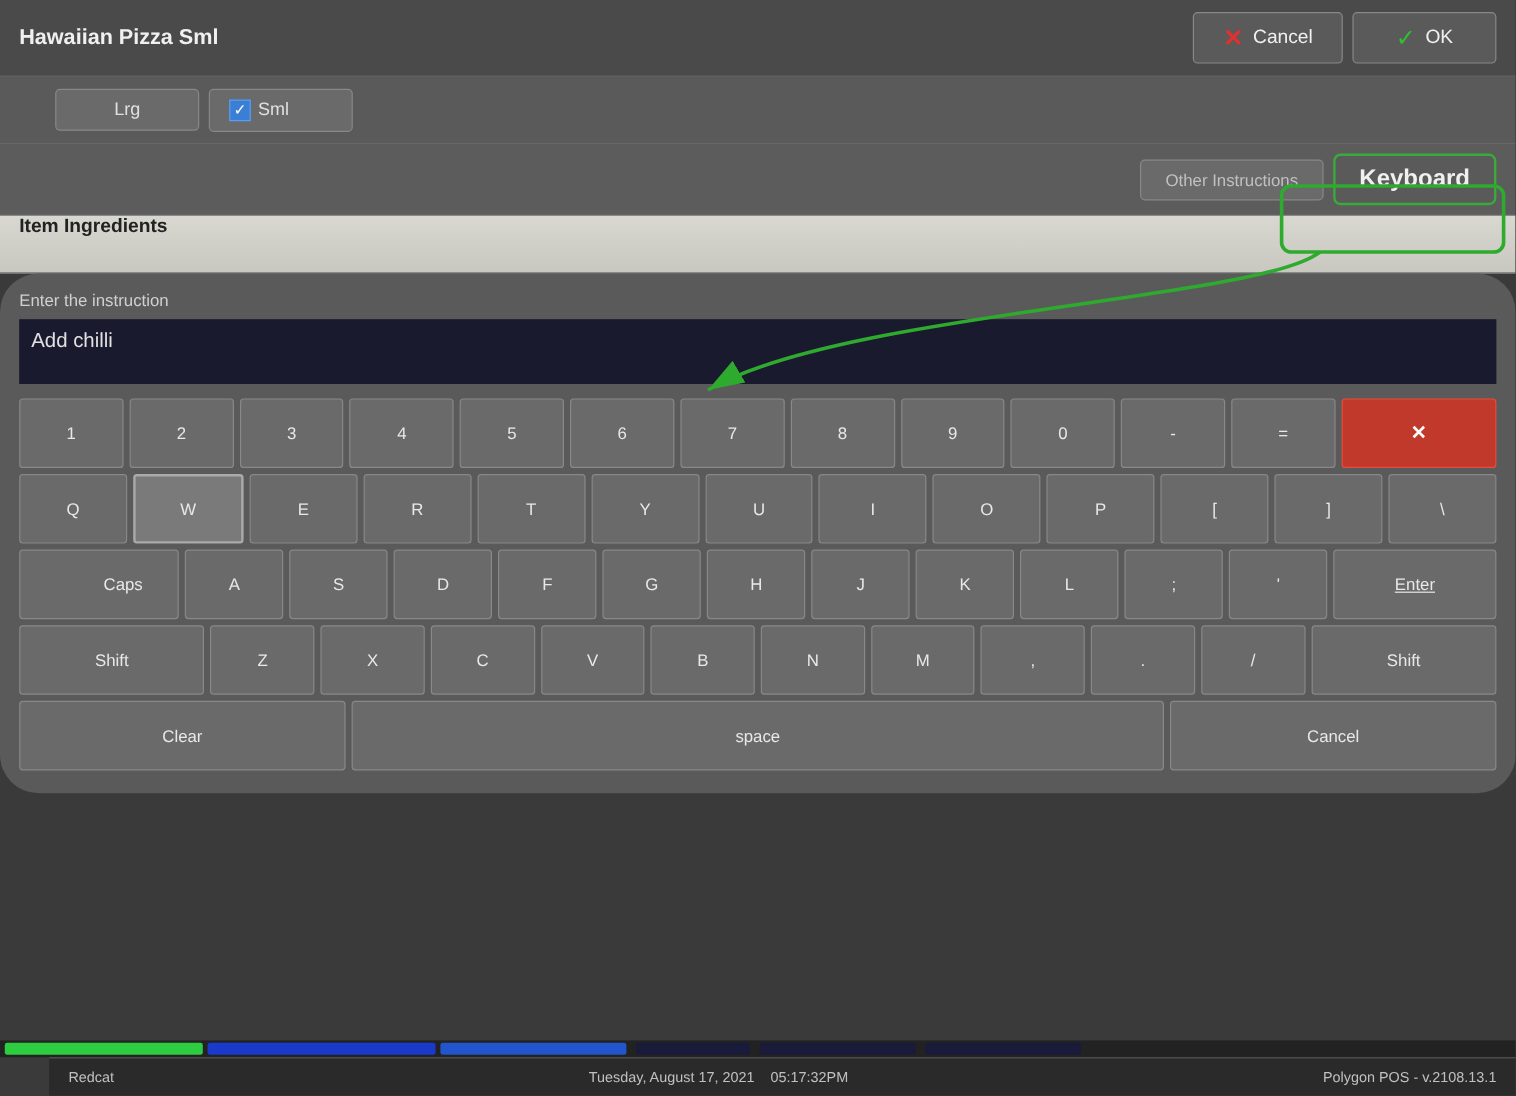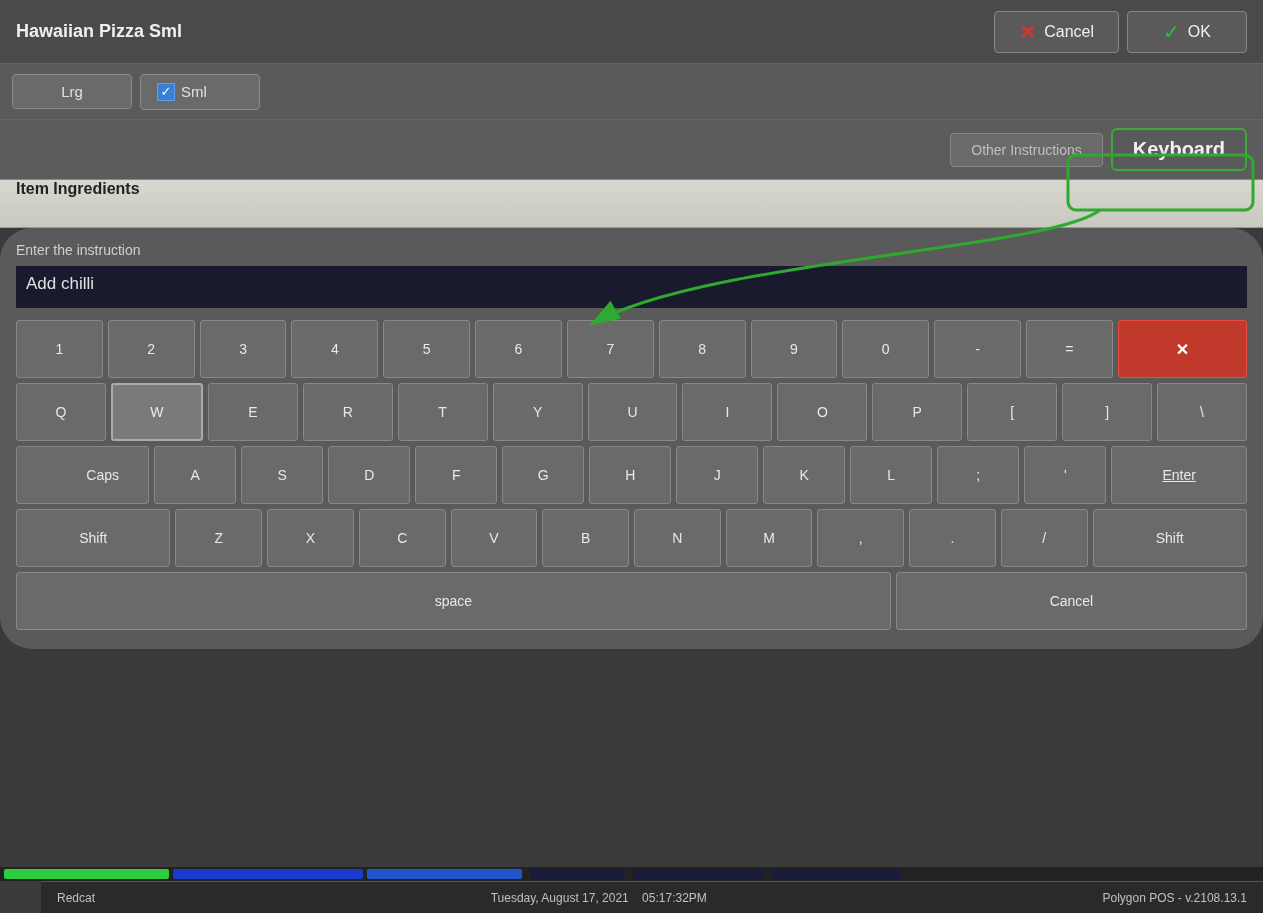--- a/index.html
+++ b/index.html
@@ -64,20 +64,21 @@
     .size-btn {
       padding: 8px 28px;
       background: #6a6a6a;
       border: 1px solid #888;
       border-radius: 4px;
       color: #e0e0e0;
       font-size: 15px;
       cursor: pointer;
       min-width: 120px;
       text-align: center;
+      margin-left: 34px;
     }
     .size-btn-checked {
       display: flex;
       align-items: center;
       gap: 6px;
       padding: 8px 16px;
       background: #6a6a6a;
       border: 1px solid #888;
       border-radius: 4px;
       color: #e0e0e0;
@@ -155,21 +156,21 @@
       margin-bottom: 8px;
     }
     .instruction-input {
       background: #1a1a2e;
       color: #e0e0e0;
       font-size: 17px;
       padding: 8px 10px;
       border: none;
       width: 100%;
       margin-bottom: 12px;
-      height: 42px;
+      height: 54px;
     }
 
     
     .kb-row {
       display: flex;
       gap: 5px;
       margin-bottom: 5px;
       justify-content: flex-start;
     }
     .kb-key {
@@ -372,20 +373,21 @@
     <div class="kb-key">B</div>
     <div class="kb-key">N</div>
     <div class="kb-key">M</div>
     <div class="kb-key">,</div>
     <div class="kb-key">.</div>
     <div class="kb-key">/</div>
     <div class="kb-key kb-key-shift">Shift</div>
   </div>
 
   <div class="kb-row">
+    <div class="kb-key kb-key-clear">Clear</div>
     <div class="kb-key kb-key-space">space</div>
     <div class="kb-key kb-key-cancel-bottom">Cancel</div>
   </div>
 </div>
 
 <div class="progress-bars">
   <div class="pb-green"></div>
   <div class="pb-blue1"></div>
   <div class="pb-blue2"></div>
   <div class="pb-dark1"></div>

